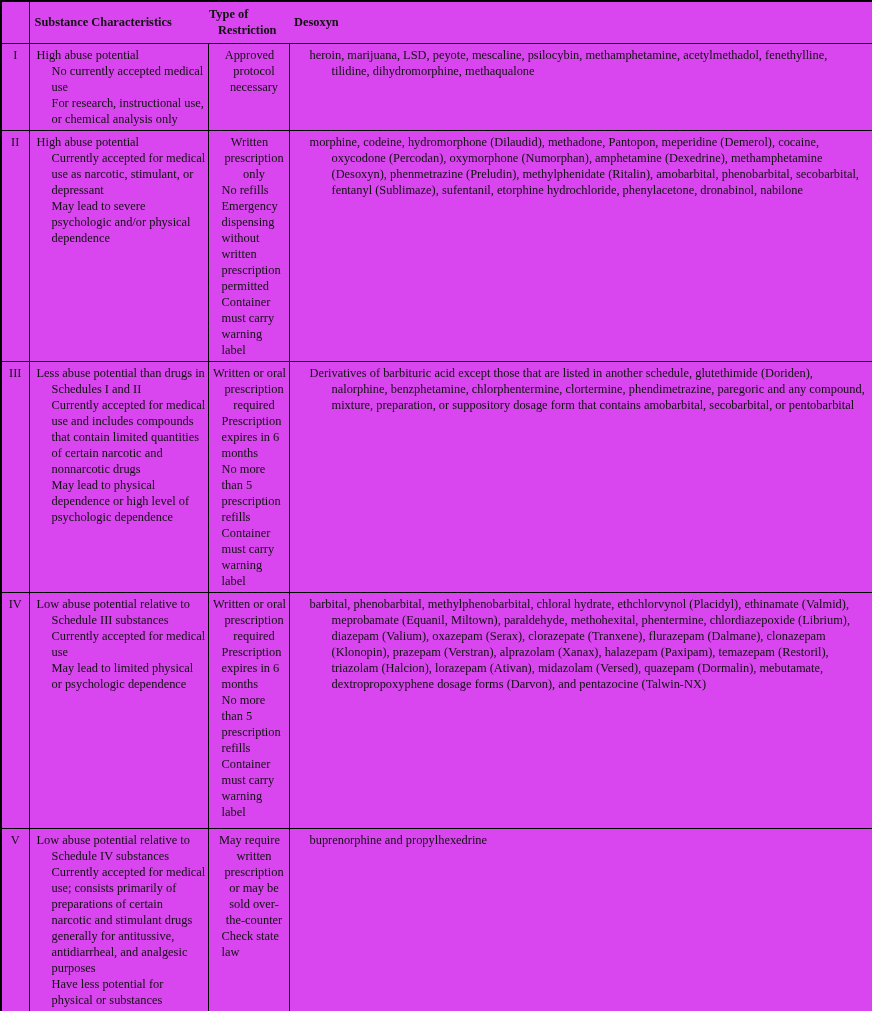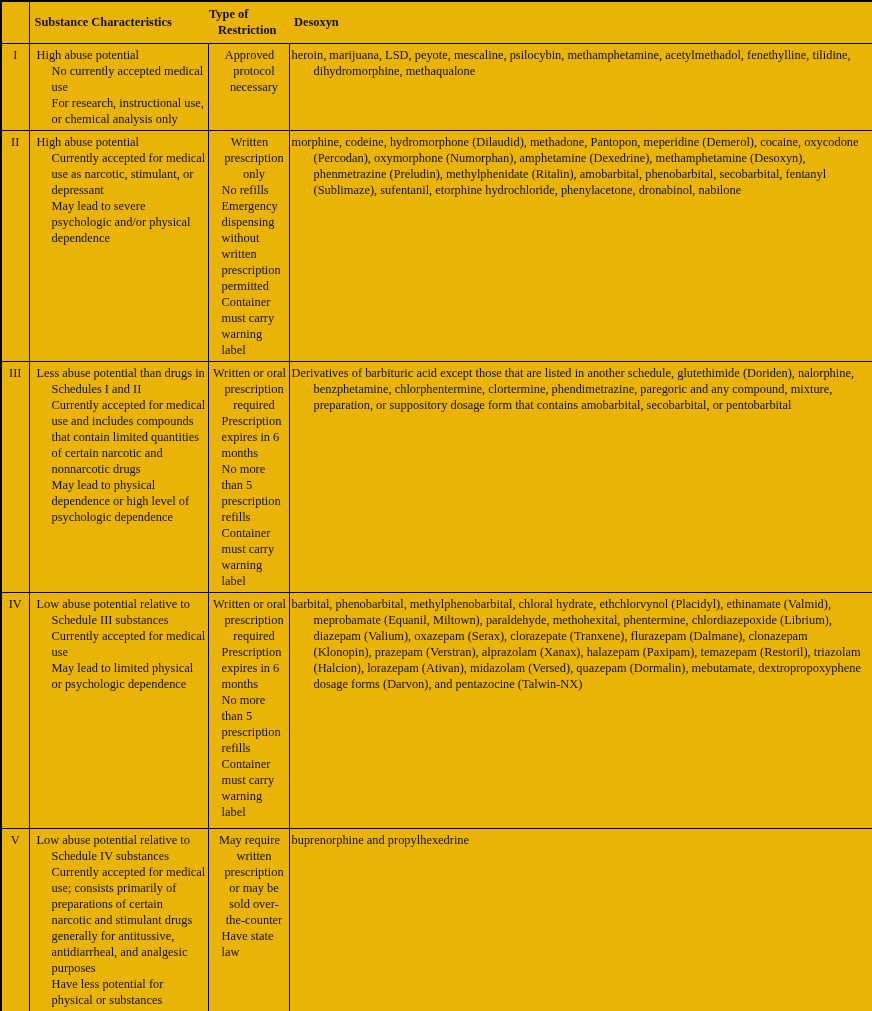--- a/index.html
+++ b/index.html
@@ -4,21 +4,21 @@
 <style>
   * { margin: 0; padding: 0; box-sizing: border-box; }
   html, body {
     background: #ffffff;
     font-family: "Liberation Serif", "DejaVu Serif", serif;
     color: #111111;
   }
   .page {
     width: 872px;
     height: 1011px;
-    background: #eab308;
+    background: #d946ef;
     overflow: hidden;
   }
   table.sched-table {
     width: 872px;
     border-collapse: collapse;
     table-layout: fixed;
     border-top: 2px solid #000;
     border-left: 2px solid #000;
     border-right: 2px solid #000;
     border-bottom: 3px solid #000;
@@ -41,21 +41,21 @@
   thead th.col-sched { border-right: 1px solid #000; padding: 0; }
   thead th.col-restr { padding-left: 1px; }
   .hdr-restr { padding-left: 9px; text-indent: -9px; max-width: 76px; }
 
   tbody td {
     border: 1px solid #000;
     vertical-align: top;
     padding: 3px 2px 3px 4px;
   }
   td.sched { text-align: center; padding: 3px 0 3px 0; }
-  td.ex { padding-left: 2px; padding-right: 4px; }
+  td.ex { padding-left: 20px; padding-right: 4px; }
 
   .chars .item { padding-left: 18px; }
   .chars .item.first { text-indent: -15px; }
   .restr .item { padding-left: 9px; }
   .restr .item.first { text-indent: -9px; text-align: center; }
   .ex .hang { padding-left: 22px; text-indent: -22px; }
 
   
   tbody tr.r0 td { height: 86px; }
   tbody tr.r1 td { height: 229px; }
@@ -156,21 +156,21 @@
   </tr>
         <tr class="r4">
     <td class="sched">V</td>
     <td class="chars">
             <div class="item first">Low abuse potential relative to Schedule IV substances</div>
             <div class="item">Currently accepted for medical use; consists primarily of preparations of certain narcotic and stimulant drugs generally for antitussive, antidiarrheal, and analgesic purposes</div>
             <div class="item">Have less potential for physical or substances dependence</div>
           </td>
     <td class="restr">
             <div class="item first">May require written prescription or may be sold over-the-counter</div>
-            <div class="item">Have state law</div>
+            <div class="item">Check state law</div>
           </td>
     <td class="ex">
       <div class="hang">buprenorphine and propylhexedrine</div>
     </td>
   </tr>
       </tbody>
   </table>
 </div>
 
 </body></html>

